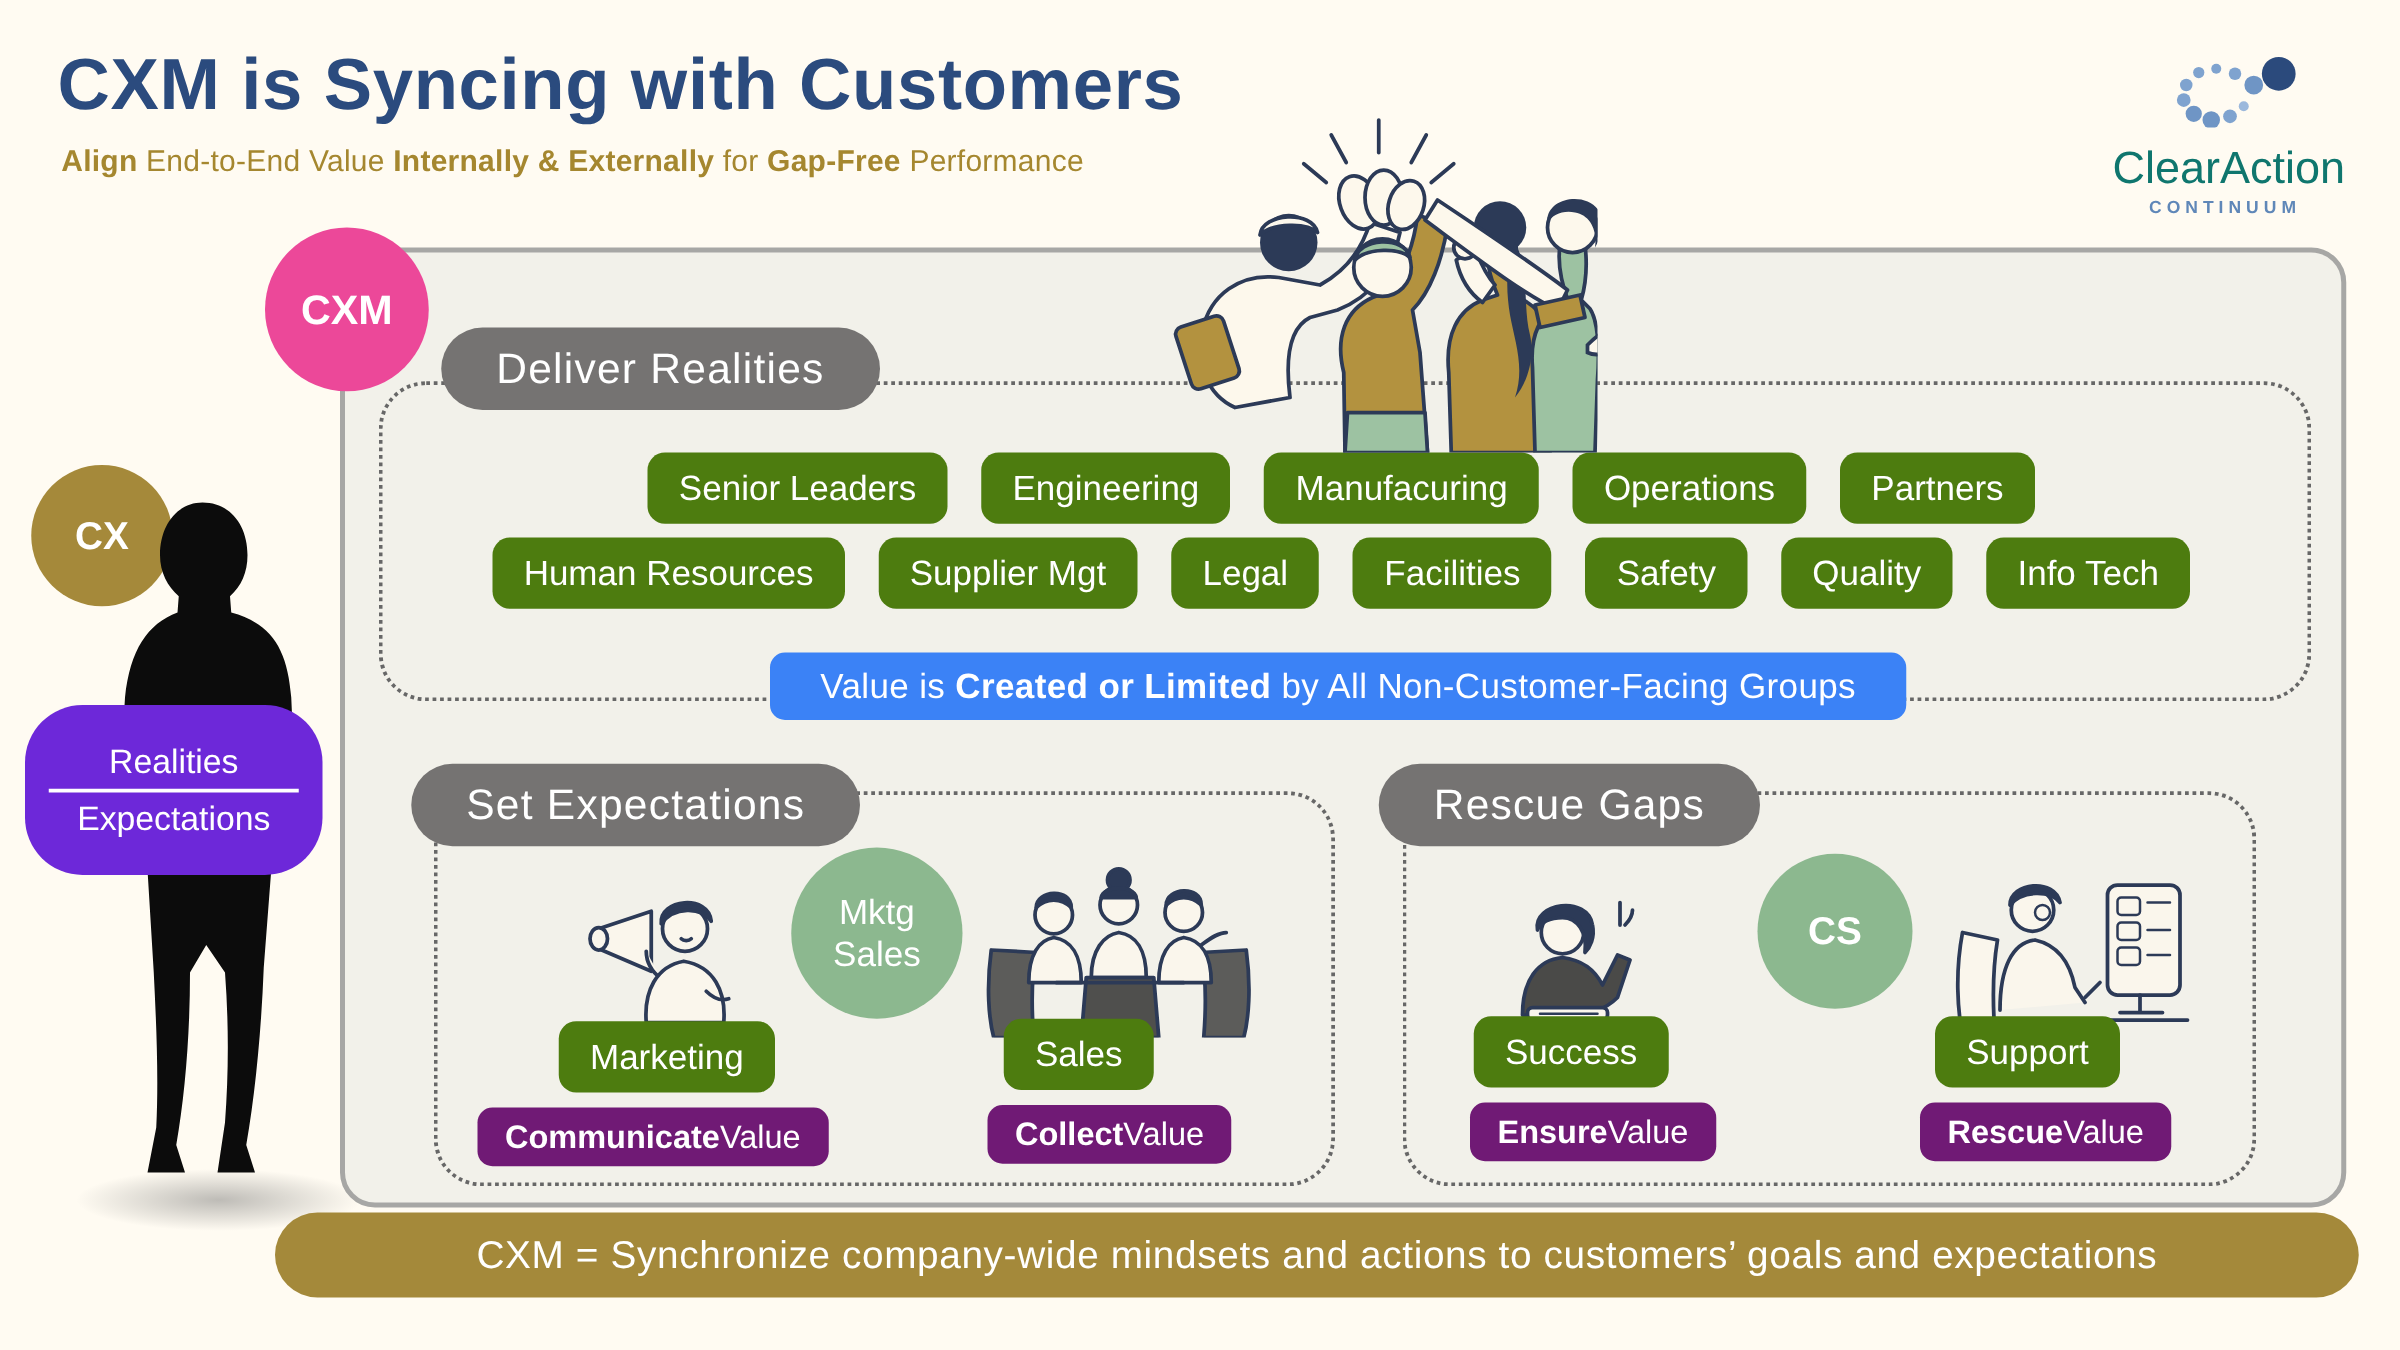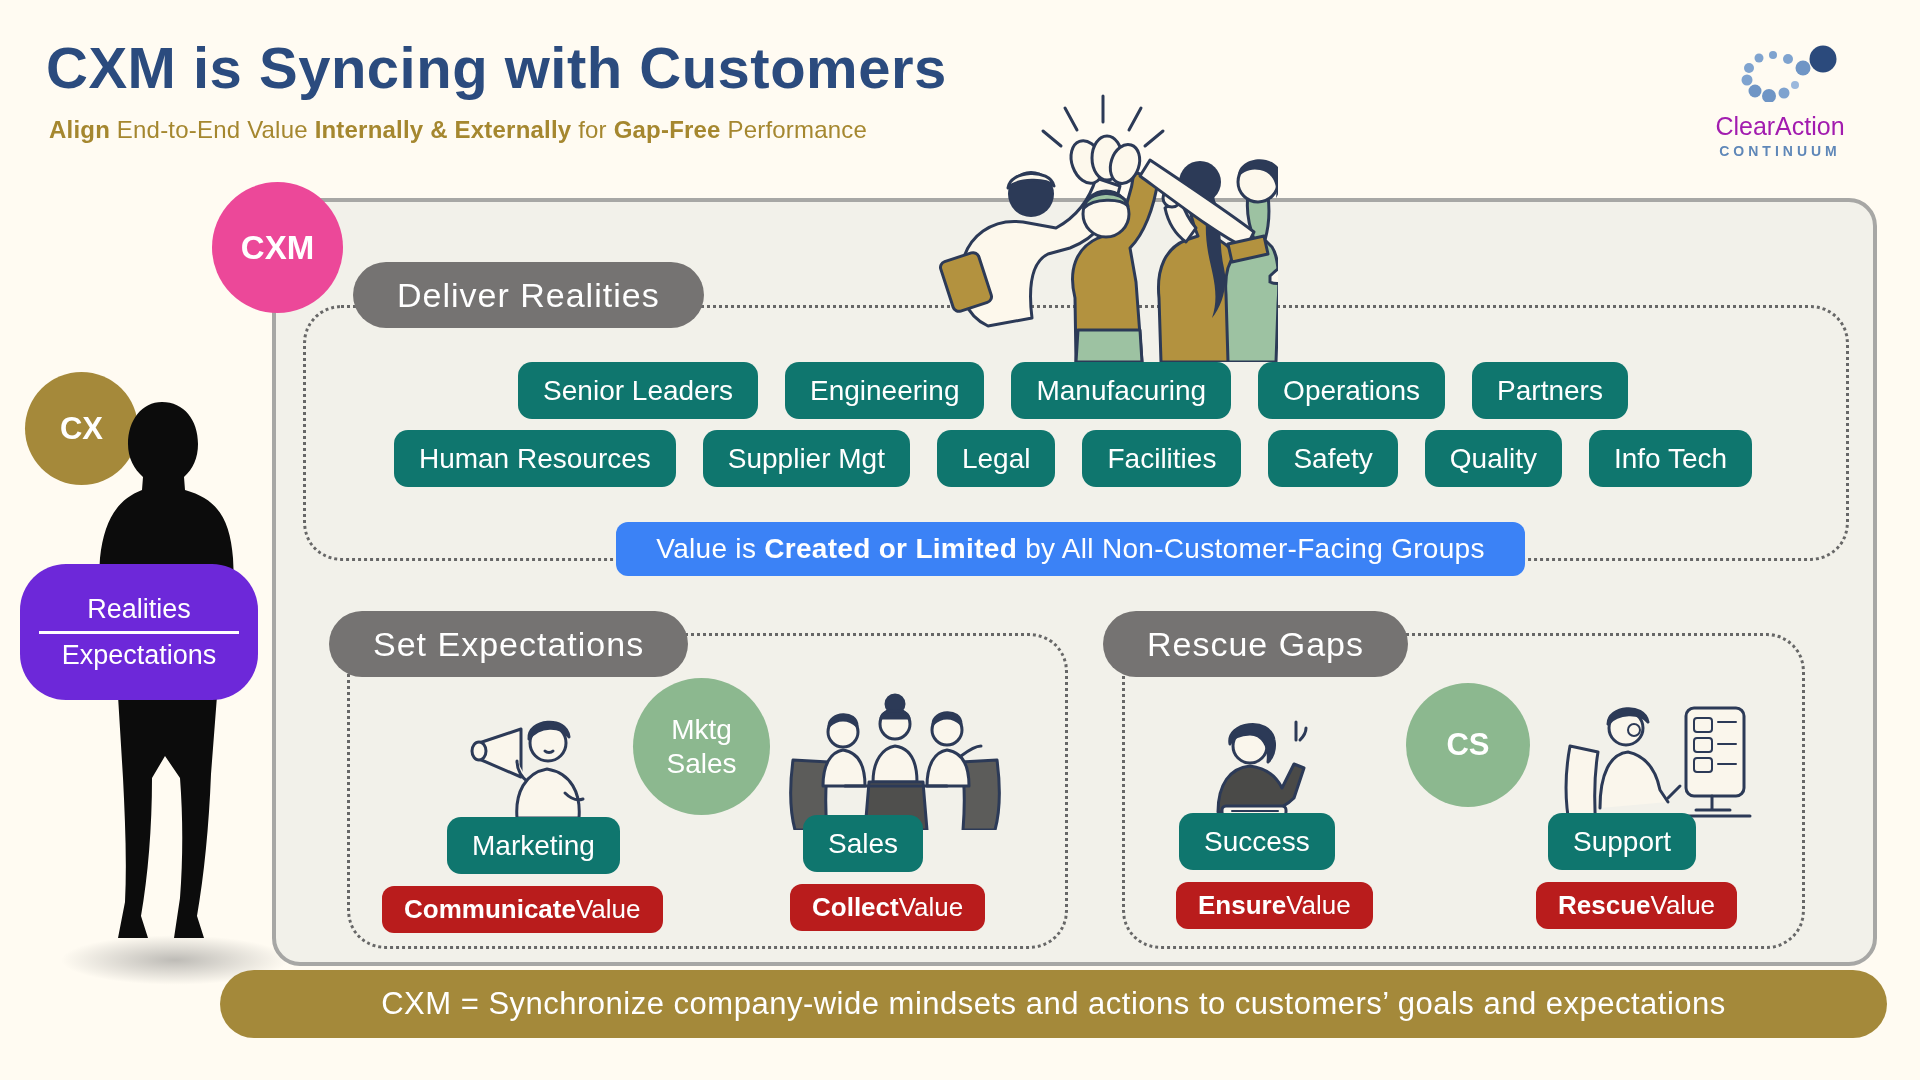--- a/index.html
+++ b/index.html
@@ -13,21 +13,21 @@
   .title{
     left:46px;top:34px;
     font-size:58px;font-weight:bold;color:#2b4b7e;letter-spacing:.5px;
   }
   .subtitle{
     left:49px;top:116px;font-size:24px;color:#a5872f;letter-spacing:.2px;
   }
   .subtitle b{font-weight:bold;}
   
   .logo{left:1690px;top:44px;width:180px;text-align:center;}
-  .logo-name{font-size:25px;color:#a21caf;margin-top:6px;}
+  .logo-name{font-size:36px;color:#0f766e;margin-top:6px;}
   .logo-tag{font-size:14px;font-weight:bold;color:#5f87b8;letter-spacing:4px;margin-top:2px;}
   
   .cx-circle{
     left:25px;top:372px;width:113px;height:113px;border-radius:50%;
     background:#a5893a;color:#fff;font-weight:bold;font-size:31px;
     display:flex;align-items:center;justify-content:center;z-index:1;
   }
   .silhouette{left:62px;top:398px;z-index:2;}
   .sil-shadow{
     left:60px;top:935px;width:230px;height:50px;z-index:1;
@@ -51,25 +51,25 @@
     display:flex;align-items:center;justify-content:center;z-index:4;
   }
   .highfive{left:928px;top:86px;z-index:3;}
   
   .pill{display:inline-flex;align-items:center;justify-content:center;white-space:nowrap;box-sizing:border-box;}
   .pill-gray{
     background:#757372;color:#fff;border-radius:35px;font-size:34px;
     height:66px;padding:0 44px;letter-spacing:1px;z-index:4;
   }
   .pill-navy{
-    background:#0f766e;color:#fff;border-radius:14px;font-size:28px;
+    background:#4d7c0f;color:#fff;border-radius:14px;font-size:28px;
     height:57px;padding:0 25px;
   }
   .pill-green{
-    background:#b91c1c;color:#fff;border-radius:12px;font-size:26px;
+    background:#701a75;color:#fff;border-radius:12px;font-size:26px;
     height:47px;padding:0 22px;
   }
   .pill-green b{font-weight:bold;margin-right:0;}
   
   .dotted{border:3px dotted #676767;border-radius:38px;z-index:1;}
   .deliver-box{left:303px;top:305px;width:1540px;height:250px;}
   .pill-row{left:303px;width:1540px;display:flex;justify-content:center;gap:27px;z-index:2;}
   .row1{top:362px;}
   .row2{top:430px;}
   .value-banner-wrap{left:272px;top:522px;width:1597px;text-align:center;z-index:2;}

